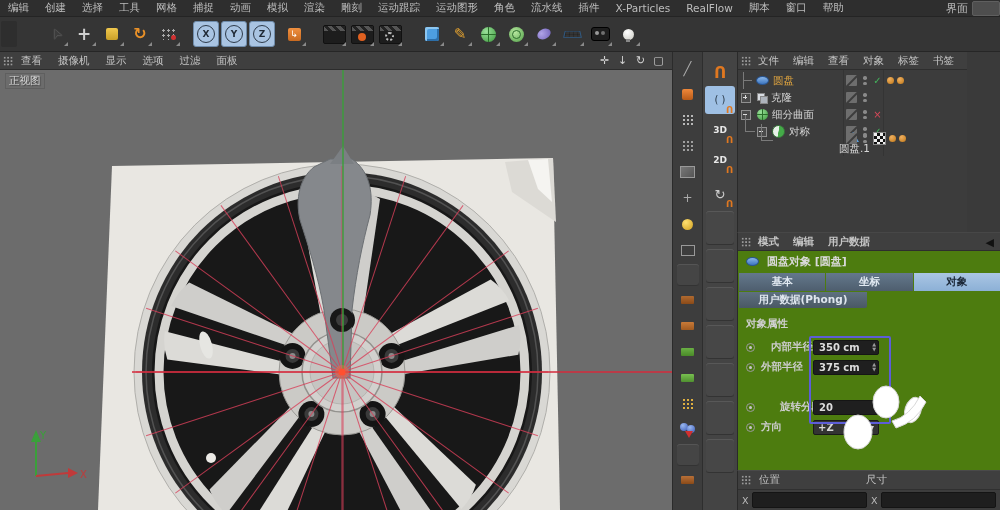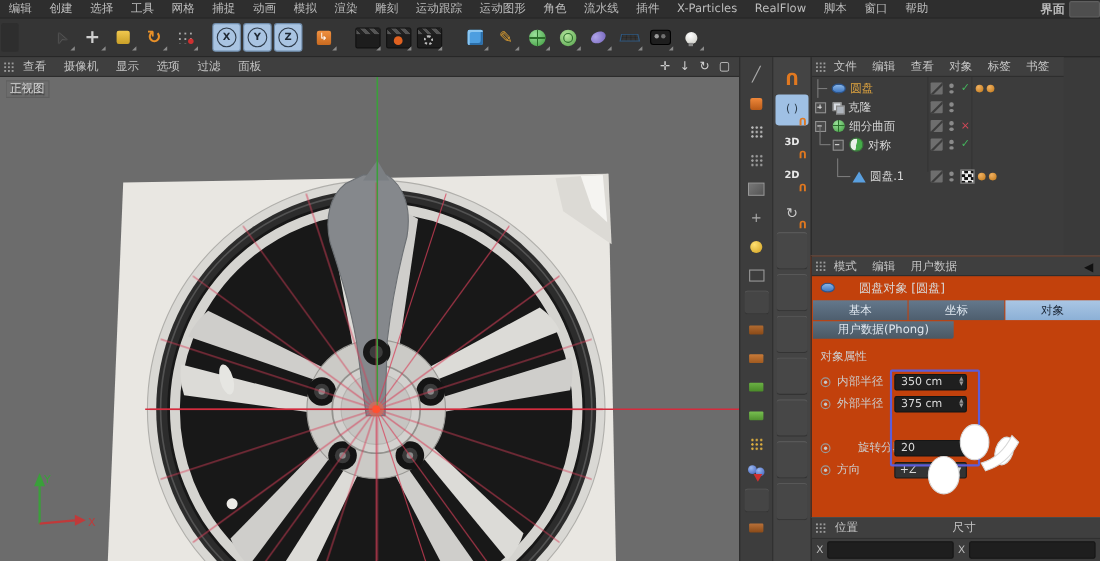--- a/index.html
+++ b/index.html
@@ -119,22 +119,22 @@
   .vdots{display:flex;flex-direction:column;gap:2px;margin-left:6px;flex:none;}
   .vdots i{width:3.5px;height:3.5px;border-radius:50%;background:#8a8a8a;}
   .state{width:12px;text-align:center;font-size:10px;margin-left:5px;flex:none;}
   .state.ok{color:#44b45c;} .state.no{color:#d44858;}
   .tagdot{width:7px;height:7px;border-radius:50%;background:radial-gradient(circle at 35% 30%,#f0b060,#c07818);margin-left:3px;flex:none;}
   .checker{width:11px;height:11px;margin-left:6px;flex:none;border:1px solid #888;
     background-image:conic-gradient(#111 25%,#eee 25% 50%,#111 50% 75%,#eee 75%);background-size:6px 6px;}
   .treeline{position:absolute;background:#7a7a7a;}
 
   
-  .am{left:737px;top:232px;width:263px;height:238px;background:#c2410c;border-left:1px solid #2a2a2a;border-top:1px solid #474747;box-sizing:border-box;}
-  .am-title{position:absolute;left:8px;top:21px;display:flex;align-items:center;gap:22px;}
+  .am{left:737px;top:232px;width:263px;height:238px;background:#4d7c0f;border-left:1px solid #2a2a2a;border-top:1px solid #474747;box-sizing:border-box;font-weight:bold;}
+  .am-title{position:absolute;left:8px;top:21px;display:flex;align-items:center;gap:8px;}
   .tabs{position:absolute;left:1px;top:40px;width:261px;display:flex;gap:1px;}
   .tab{flex:1;height:18px;display:flex;align-items:center;justify-content:center;
        background:linear-gradient(#64788c,#4e5e6e);color:#e2eaf2;font-size:10.5px;}
   .tab.active{background:linear-gradient(#aac6e4,#8cb0d6);color:#1a2636;}
   .tab2{position:absolute;left:1px;top:59px;width:128px;height:16px;display:flex;align-items:center;justify-content:center;
         background:linear-gradient(#5e7080,#4a5864);color:#dfe6ee;font-size:10.5px;border-radius:0 0 2px 0;}
   .section{position:absolute;left:8px;top:84px;color:#cfcfcf;font-size:10.5px;}
   .frow{position:absolute;left:0;width:100%;height:20px;display:flex;align-items:center;}
   .animdot{width:9px;height:9px;border-radius:50%;border:1.5px solid #9a9a9a;margin-left:8px;
            display:flex;align-items:center;justify-content:center;flex:none;box-sizing:border-box;}
@@ -179,21 +179,21 @@
     <span class="menu-item">运动图形</span>
     <span class="menu-item">角色</span>
     <span class="menu-item">流水线</span>
     <span class="menu-item">插件</span>
     <span class="menu-item">X-Particles</span>
     <span class="menu-item">RealFlow</span>
     <span class="menu-item">脚本</span>
     <span class="menu-item">窗口</span>
     <span class="menu-item">帮助</span>
     <span class="iface-wrap">
-      <span style="color:#bdbdbd;font-weight:bold;">界面</span>
+      <span style="color:#bdbdbd;">界面</span>
       <span class="iface-box"></span>
     </span>
   </div>
 
   <div class="abs toolbar">
     <div class="tool" style="width:16px;background:#2e2e2e;border-radius:2px;"></div>
     <div class="sep" style="width:24px;"></div>
     <div class="tool">
       <span class="glyph" style="color:#3c3c3c;font-size:14px;transform:rotate(-115deg);text-shadow:0 0 1px #999;">➤</span>
         <i class="fly"></i>
@@ -582,21 +582,21 @@
       <span style="position:absolute;left:108px;display:flex;align-items:center;">
         <span class="slashbox"></span>
         <span class="vdots">
             <i></i>
             <i></i>
           </span>
         <span class="state ok">✓</span>
       </span>
     </div>
 
-    <div class="om-row" style="top:100px;">
+    <div class="om-row" style="top:80px;flex-direction:column;">
       <span class="treeline" style="left:23px;top:-8px;width:1px;height:16px;"></span>
       <span class="treeline" style="left:23px;top:8px;width:12px;height:1px;"></span>
       <span style="width:37px;flex:none;"></span>
       <span class="tri-ico"></span>
       <span class="obj-label">圆盘.1</span>
       <span style="position:absolute;left:108px;display:flex;align-items:center;">
         <span class="slashbox"></span>
         <span class="vdots">
             <i></i>
             <i></i>
@@ -624,21 +624,21 @@
 
     <div class="tabs">
       <span class="tab">基本</span>
       <span class="tab">坐标</span>
       <span class="tab active">对象</span>
     </div>
     <div class="tab2">用户数据(Phong)</div>
 
     <div class="section">对象属性</div>
 
-    <div class="frow" style="top:104px;">
+    <div class="frow" style="top:104px;text-align:right;">
       <span class="animdot">
           <i></i>
         </span>
       <span class="flabel">内部半径</span>
       <span class="finput">
         <span>350 cm</span>
         <span class="spin">
             <span>▲</span>
             <span>▼</span>
           </span>

